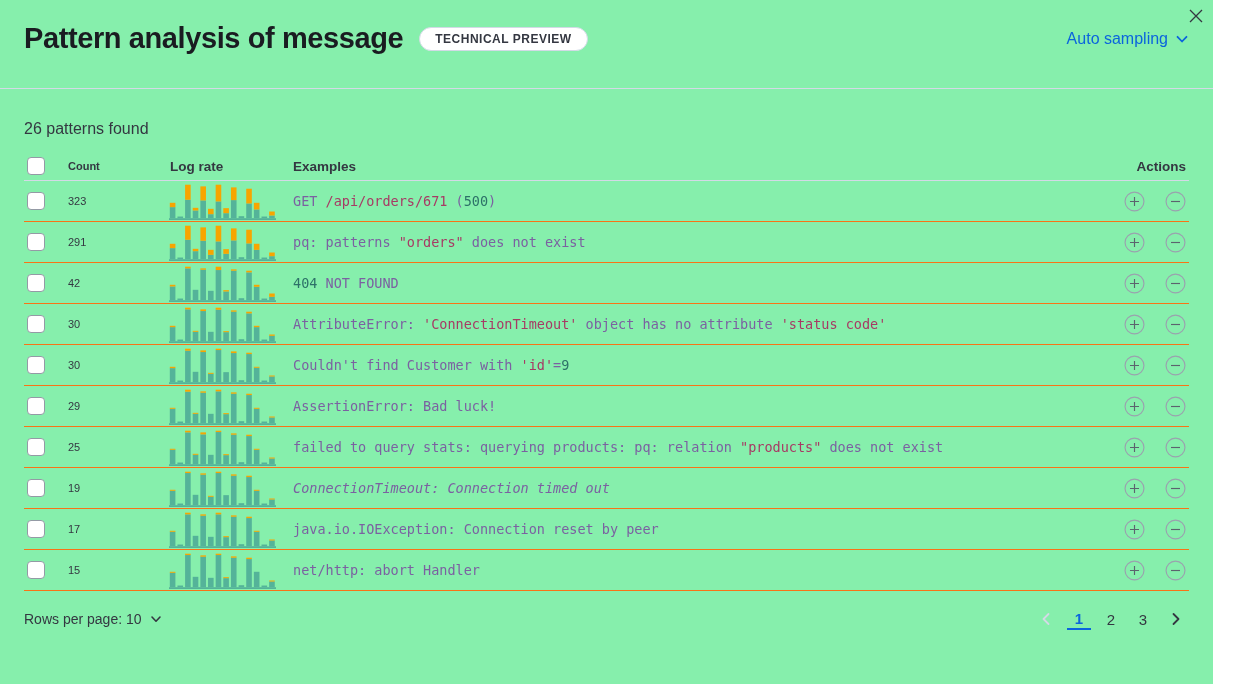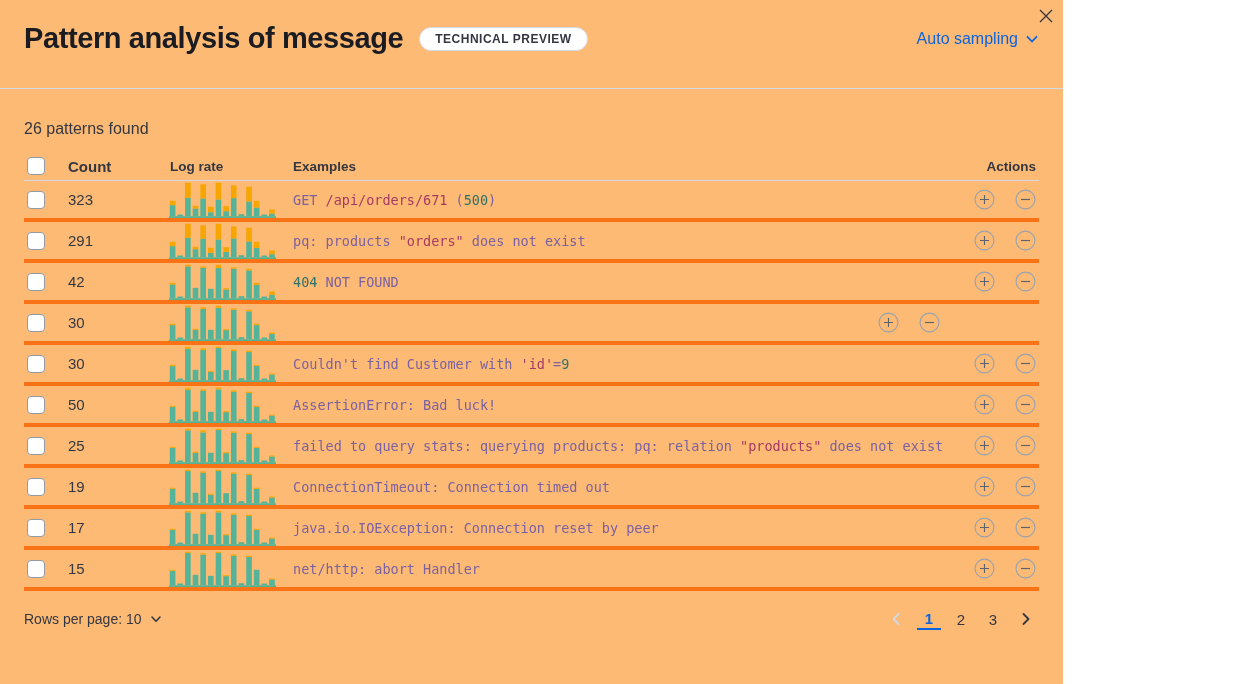--- a/index.html
+++ b/index.html
@@ -1,19 +1,19 @@
 <!DOCTYPE html>
 <html><head>
 <meta charset="utf-8">
 <style>
   * { box-sizing: border-box; }
   html,body { margin:0; padding:0; background:#fff; }
   .flyout {
-    width:1063px; height:684px; position:relative; overflow:hidden;
-    background:#fdba74; color:#343741;
+    width:1213px; height:684px; position:relative; overflow:hidden;
+    background:#86efac; color:#343741;
     font-family:"Liberation Sans", sans-serif;
   }
   
   .close-btn {
     position:absolute; top:4px; right:4px; width:26px; height:26px;
     background:none; border:none; cursor:pointer; padding:4px; color:#343741;
   }
   .flyout-header { display:flex; align-items:center; padding:22px 24px 0 24px; }
   .page-title { font-size:29px; font-weight:700; color:#1a1c21; margin:0; letter-spacing:-0.4px; }
   .tech-badge {
@@ -35,28 +35,28 @@
   .grid-header, .grid-row {
     display:grid;
     grid-template-columns:36px 106px 124px 1fr 96px;
     align-items:center;
   }
   .grid-header {
     margin-top:14px; height:29px;
     border-bottom:1px solid #d3dae6;
     font-size:13.5px; font-weight:700; color:#343741;
   }
-  .grid-row { height:41px; border-bottom:4px solid #f97316; }
+  .grid-row { height:41px; border-bottom:1px solid #f97316; }
 
   .cell-check { padding-left:3px; }
   .checkbox {
     width:18px; height:18px; border:1px solid #949aa5; border-radius:4px;
     background:#fff; cursor:pointer; display:block; padding:0;
   }
-  .cell-count { padding-left:8px; font-size:15px; color:#343741; }
+  .cell-count { padding-left:8px; font-size:11px; color:#343741; }
   .cell-chart { padding-left:3px; line-height:0; }
   .cell-example {
     padding-left:3px; font-family:"DejaVu Sans Mono", monospace;
     font-size:13.5px; white-space:nowrap; overflow:hidden;
   }
   .cell-actions { display:flex; justify-content:flex-end; gap:20px; padding-right:3px; }
   .action-btn { background:none; border:none; padding:0; cursor:pointer; line-height:0; }
   .col-actions { text-align:right; padding-right:3px; }
 
   
@@ -189,21 +189,21 @@
               <rect x="61.94285714285714" y="4.380000000000003" width="5.6" height="12.059999999999999" fill="#f7a500"></rect>
               <rect x="69.58571428571429" y="33.190000000000005" width="5.6" height="2.01" fill="#54b399"></rect>
               <rect x="77.22857142857143" y="19.455000000000005" width="5.6" height="15.745" fill="#54b399"></rect>
               <rect x="77.22857142857143" y="5.720000000000006" width="5.6" height="13.735" fill="#f7a500"></rect>
               <rect x="84.87142857142857" y="25.82" width="5.6" height="9.38" fill="#54b399"></rect>
               <rect x="84.87142857142857" y="19.79" width="5.6" height="6.029999999999999" fill="#f7a500"></rect>
               <rect x="92.51428571428572" y="33.525000000000006" width="5.6" height="1.675" fill="#54b399"></rect>
               <rect x="100.15714285714286" y="32.185" width="5.6" height="3.0149999999999997" fill="#54b399"></rect>
               <rect x="100.15714285714286" y="28.500000000000004" width="5.6" height="3.685" fill="#f7a500"></rect>
             </svg></div>
-    <div class="cell-example"><span style="color: rgb(123, 97, 161);">pq: products </span><span style="color: rgb(167, 58, 100);">"orders"</span><span style="color: rgb(123, 97, 161);"> does not exist</span></div>
+    <div class="cell-example"><span style="color: rgb(123, 97, 161);">pq: patterns </span><span style="color: rgb(167, 58, 100);">"orders"</span><span style="color: rgb(123, 97, 161);"> does not exist</span></div>
     <div class="cell-actions">
       <button class="action-btn">
         <svg width="21" height="21" viewBox="0 0 20 20">
                 <circle cx="10" cy="10" r="9" fill="none" stroke="#9aa2ae" stroke-width="1.1"></circle>
                 <path d="M10 5.7 L10 14.3 M5.7 10 L14.3 10" stroke="#5c636e" stroke-width="1.1" fill="none"></path>
               </svg>
       </button>
       <button class="action-btn">
         <svg width="21" height="21" viewBox="0 0 20 20">
                 <circle cx="10" cy="10" r="9" fill="none" stroke="#9aa2ae" stroke-width="1.1"></circle>
@@ -286,20 +286,21 @@
               <rect x="61.94285714285714" y="4.380000000000003" width="5.6" height="1.34" fill="#f7a500"></rect>
               <rect x="69.58571428571429" y="33.190000000000005" width="5.6" height="2.01" fill="#54b399"></rect>
               <rect x="77.22857142857143" y="7.395000000000003" width="5.6" height="27.805" fill="#54b399"></rect>
               <rect x="77.22857142857143" y="5.720000000000003" width="5.6" height="1.675" fill="#f7a500"></rect>
               <rect x="84.87142857142857" y="21.130000000000003" width="5.6" height="14.07" fill="#54b399"></rect>
               <rect x="84.87142857142857" y="19.790000000000003" width="5.6" height="1.34" fill="#f7a500"></rect>
               <rect x="92.51428571428572" y="33.525000000000006" width="5.6" height="1.675" fill="#54b399"></rect>
               <rect x="100.15714285714286" y="29.840000000000003" width="5.6" height="5.36" fill="#54b399"></rect>
               <rect x="100.15714285714286" y="28.500000000000004" width="5.6" height="1.34" fill="#f7a500"></rect>
             </svg></div>
+    <div class="cell-example"><span style="color: rgb(123, 97, 161);">AttributeError: </span><span style="color: rgb(167, 58, 100);">'ConnectionTimeout'</span><span style="color: rgb(123, 97, 161);"> object has no attribute </span><span style="color: rgb(167, 58, 100);">'status_code'</span></div>
     <div class="cell-actions">
       <button class="action-btn">
         <svg width="21" height="21" viewBox="0 0 20 20">
                 <circle cx="10" cy="10" r="9" fill="none" stroke="#9aa2ae" stroke-width="1.1"></circle>
                 <path d="M10 5.7 L10 14.3 M5.7 10 L14.3 10" stroke="#5c636e" stroke-width="1.1" fill="none"></path>
               </svg>
       </button>
       <button class="action-btn">
         <svg width="21" height="21" viewBox="0 0 20 20">
                 <circle cx="10" cy="10" r="9" fill="none" stroke="#9aa2ae" stroke-width="1.1"></circle>
@@ -354,21 +355,21 @@
                 <path d="M5.7 10 L14.3 10" stroke="#5c636e" stroke-width="1.1" fill="none"></path>
               </svg>
       </button>
     </div>
   </div>
 
   <div class="grid-row">
     <div class="cell-check">
       <button class="checkbox"></button>
     </div>
-    <div class="cell-count">50</div>
+    <div class="cell-count">29</div>
     <div class="cell-chart"><svg width="107" height="37">
               <rect x="0" y="35.2" width="107" height="1.8" fill="#54b399"></rect>
               <rect x="0.8" y="20.795" width="5.6" height="14.405" fill="#54b399"></rect>
               <rect x="0.8" y="19.790000000000003" width="5.6" height="1.005" fill="#f7a500"></rect>
               <rect x="8.442857142857143" y="33.525000000000006" width="5.6" height="1.675" fill="#54b399"></rect>
               <rect x="16.085714285714285" y="3.7100000000000044" width="5.6" height="31.49" fill="#54b399"></rect>
               <rect x="16.085714285714285" y="1.7000000000000046" width="5.6" height="2.01" fill="#f7a500"></rect>
               <rect x="23.72857142857143" y="25.82" width="5.6" height="9.38" fill="#54b399"></rect>
               <rect x="23.72857142857143" y="24.815" width="5.6" height="1.005" fill="#f7a500"></rect>
               <rect x="31.371428571428574" y="4.715000000000003" width="5.6" height="30.485" fill="#54b399"></rect>
@@ -479,21 +480,21 @@
               <rect x="61.94285714285714" y="4.380000000000003" width="5.6" height="1.34" fill="#f7a500"></rect>
               <rect x="69.58571428571429" y="33.190000000000005" width="5.6" height="2.01" fill="#54b399"></rect>
               <rect x="77.22857142857143" y="7.060000000000002" width="5.6" height="28.14" fill="#54b399"></rect>
               <rect x="77.22857142857143" y="5.720000000000002" width="5.6" height="1.34" fill="#f7a500"></rect>
               <rect x="84.87142857142857" y="20.795" width="5.6" height="14.405" fill="#54b399"></rect>
               <rect x="84.87142857142857" y="19.790000000000003" width="5.6" height="1.005" fill="#f7a500"></rect>
               <rect x="92.51428571428572" y="33.525000000000006" width="5.6" height="1.675" fill="#54b399"></rect>
               <rect x="100.15714285714286" y="29.505000000000003" width="5.6" height="5.695" fill="#54b399"></rect>
               <rect x="100.15714285714286" y="28.500000000000004" width="5.6" height="1.005" fill="#f7a500"></rect>
             </svg></div>
-    <div class="cell-example"><span style="color: rgb(123, 97, 161);">ConnectionTimeout: Connection timed out</span></div>
+    <div class="cell-example"><span style="color: rgb(123, 97, 161); font-style: italic;">ConnectionTimeout: Connection timed out</span></div>
     <div class="cell-actions">
       <button class="action-btn">
         <svg width="21" height="21" viewBox="0 0 20 20">
                 <circle cx="10" cy="10" r="9" fill="none" stroke="#9aa2ae" stroke-width="1.1"></circle>
                 <path d="M10 5.7 L10 14.3 M5.7 10 L14.3 10" stroke="#5c636e" stroke-width="1.1" fill="none"></path>
               </svg>
       </button>
       <button class="action-btn">
         <svg width="21" height="21" viewBox="0 0 20 20">
                 <circle cx="10" cy="10" r="9" fill="none" stroke="#9aa2ae" stroke-width="1.1"></circle>

